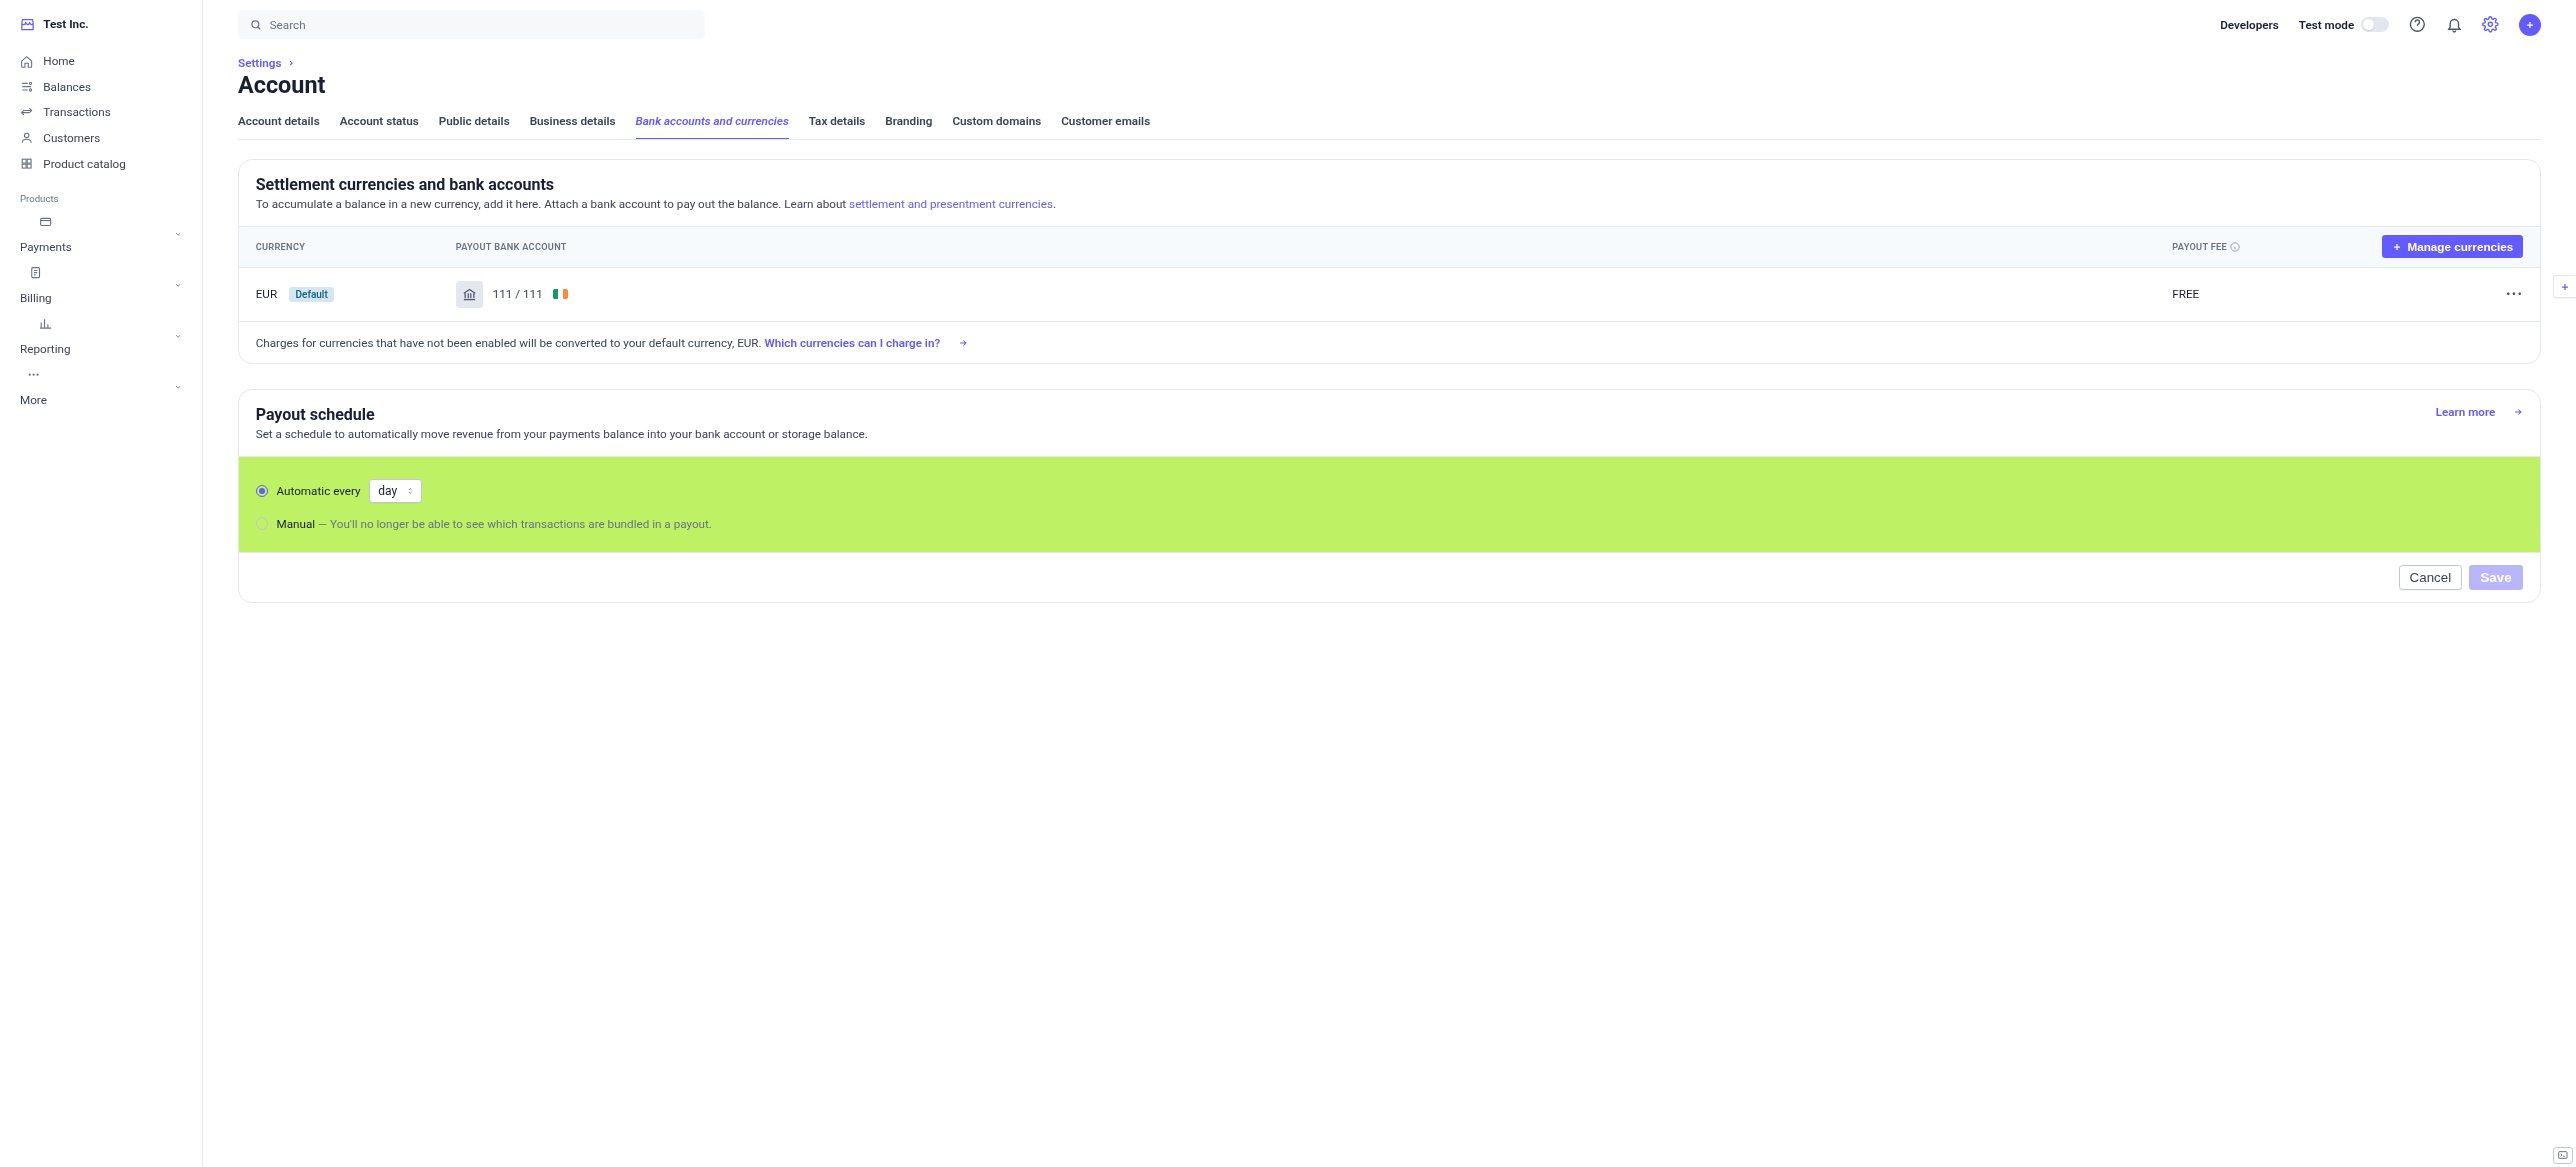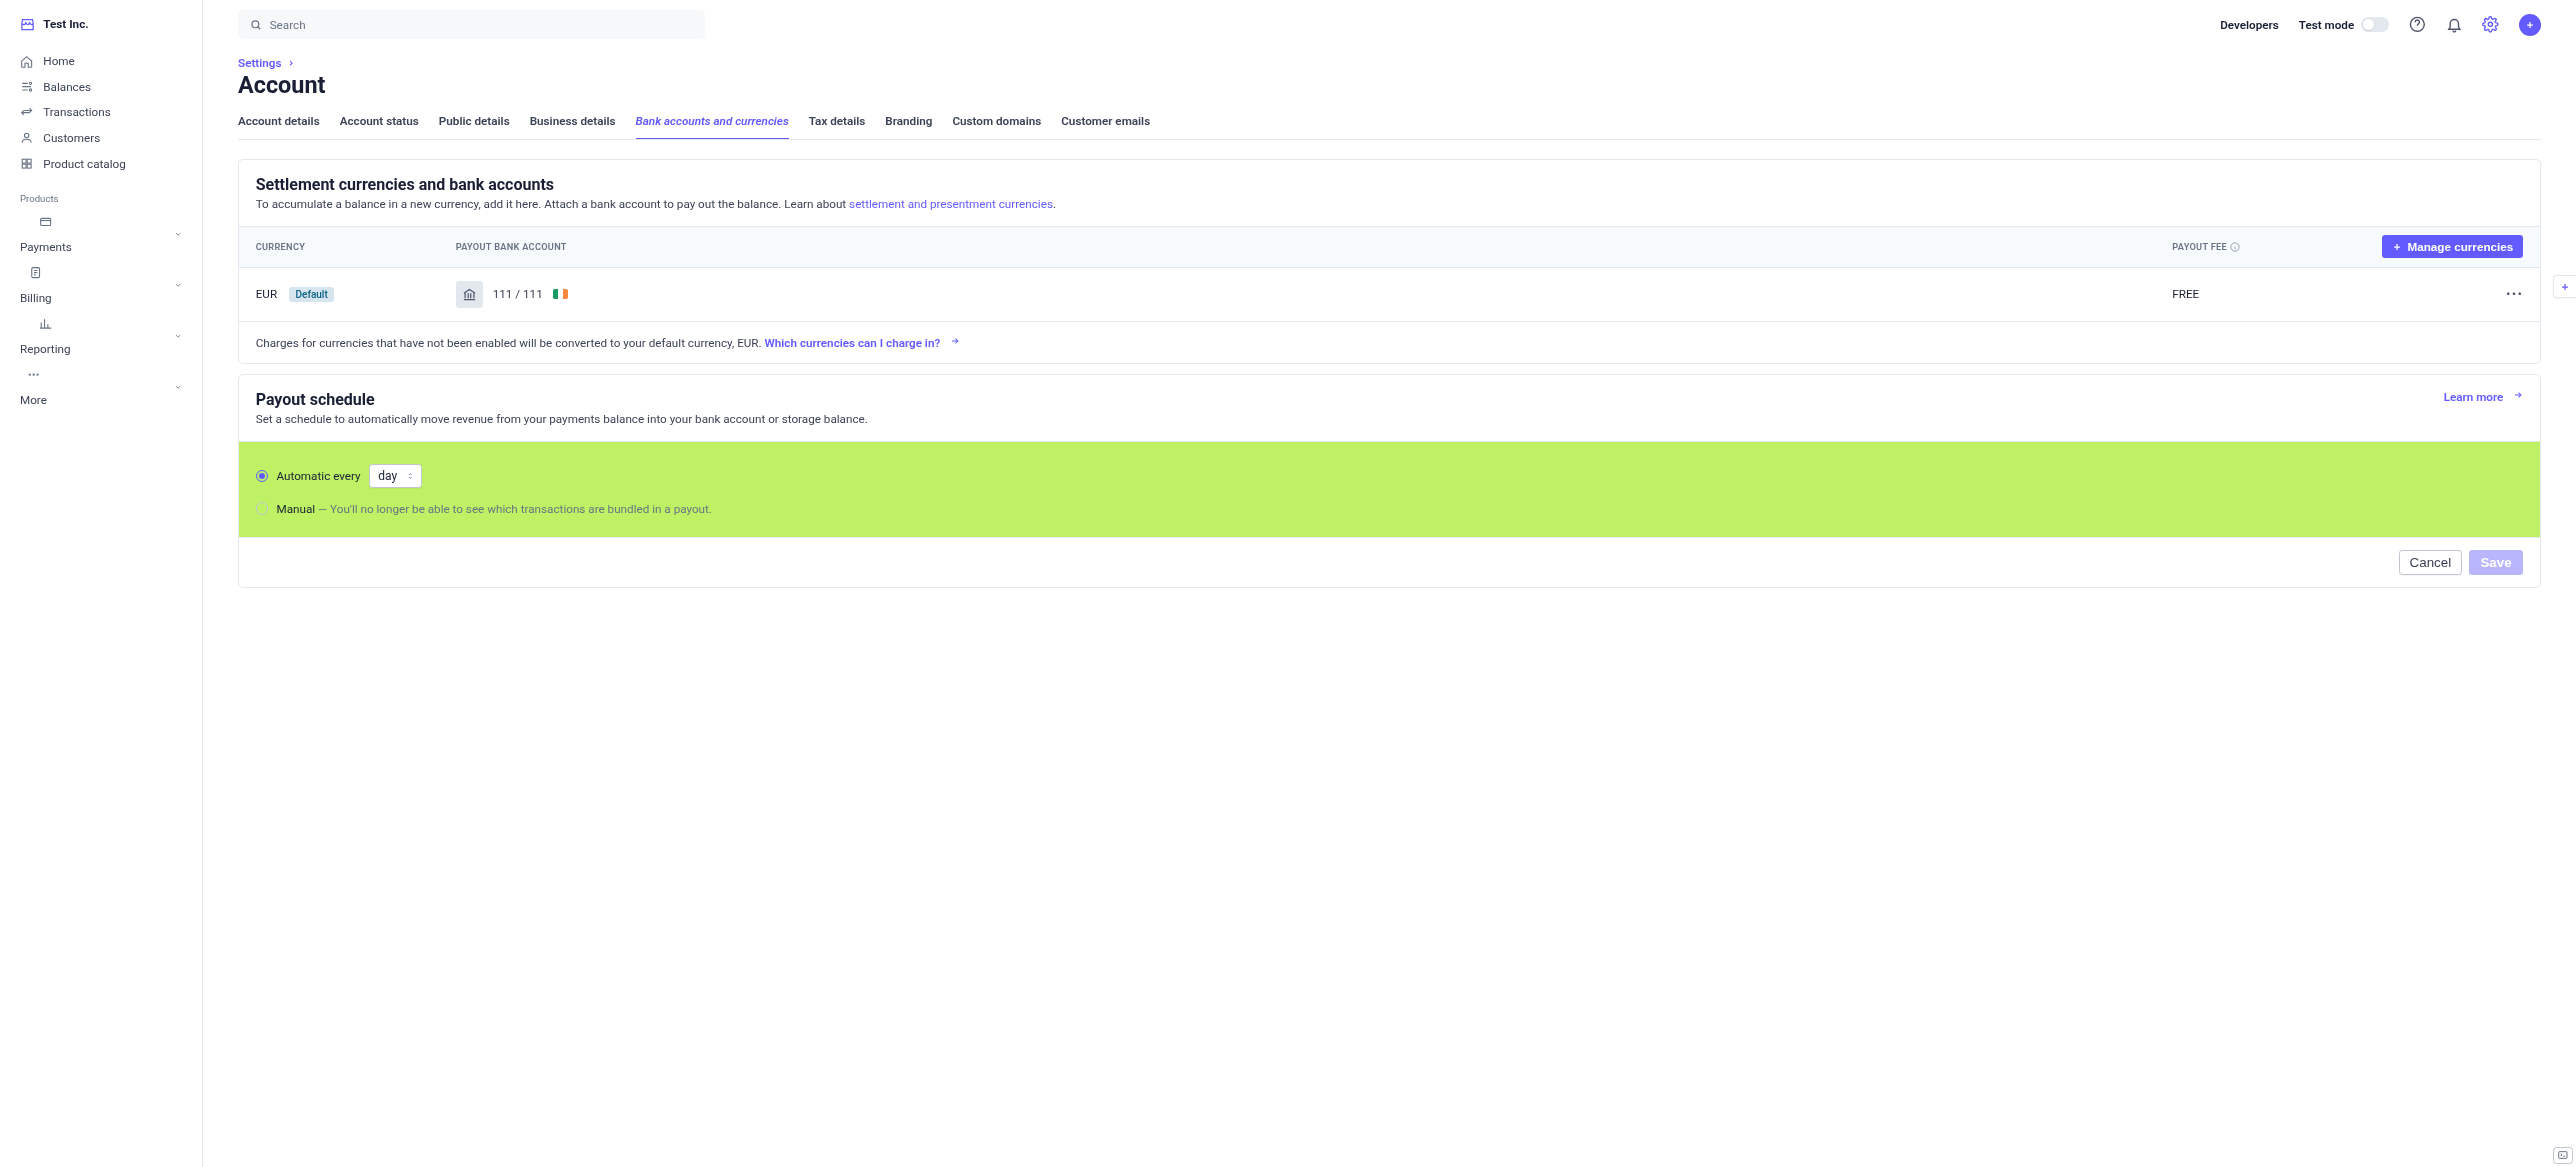--- a/index.html
+++ b/index.html
@@ -34,39 +34,39 @@
     
     .breadcrumb { display: flex; align-items: center; gap: 5px; font-weight: 600; color: #635bff; font-size: 11.7px; margin-bottom: 1.7px; }
     .page-title { font-size: 23.4px; font-weight: 700; margin-bottom: 15px; }
     
     
     .tabs { display: flex; gap: 20px; border-bottom: 0.8px solid #e3e8ee; margin-bottom: 18.4px; }
     .tab { padding: 0 0 10px; font-weight: 600; color: #3c4257; cursor: pointer; border-bottom: 1.7px solid transparent; }
     .tab.active { color: #635bff; border-bottom-color: #635bff; font-style: italic; }
     
     
-    .card { border: 0.8px solid #e3e8ee; border-radius: 5px; margin-bottom: 10px; overflow: hidden; }
+    .card { border: 0.8px solid #e3e8ee; border-radius: 14px; margin-bottom: 25px; overflow: hidden; }
     .card-header { padding: 15px 16.7px; }
     .card-title { font-size: 16px; font-weight: 700; margin-bottom: 3.3px; }
     .card-desc { color: #3c4257; font-size: 11.7px; }
     .link { color: #635bff; cursor: pointer; }
     
     
     .table-head { display: grid; grid-template-columns: 200px 1fr 184px 167px; gap: 0; padding: 8.3px 16.7px; background: #f7fafc; border-top: 0.8px solid #e3e8ee; border-bottom: 0.8px solid #e3e8ee; align-items: center; }
     .th { font-size: 9.2px; font-weight: 600; color: #697386; letter-spacing: 0.3px; display: flex; align-items: center; gap: 3.3px; }
     .btn-primary { background: #635bff; color: #fff; border: none; border-radius: 3.3px; padding: 5px 10px; font-weight: 600; font-size: 11.7px; cursor: pointer; display: inline-flex; align-items: center; gap: 5px; justify-self: end; }
     .table-row { display: grid; grid-template-columns: 200px 1fr 184px 167px; padding: 13.3px 16.7px; align-items: center; border-bottom: 0.8px solid #e3e8ee; }
     .currency-cell { display: flex; align-items: center; gap: 11.7px; }
     .badge { background: #d7e5ef; color: #0a6186; padding: 1.7px 6.7px; border-radius: 3.3px; font-size: 10px; font-weight: 500; }
     .bank-cell { display: flex; align-items: center; gap: 10px; color: #3c4257; }
     .bank-icon-box { width: 27px; height: 27px; background: #e3e8ee; border-radius: 3.3px; display: flex; align-items: center; justify-content: center; }
     .flag { width: 15px; height: 10px; display: inline-block; background: linear-gradient(90deg, #169b62 0 33.3%, #fff 33.3% 66.6%, #ff883e 66.6% 100%); border-radius: 1.7px; }
     .row-actions { justify-self: end; color: #4f566b; cursor: pointer; font-size: 11px; letter-spacing: 1.7px; font-weight: 700; }
     .table-footer { padding: 13.3px 16.7px; color: #3c4257; }
-    .link-arrow { color: #635bff; font-weight: 600; display: inline-flex; gap: 10px; cursor: pointer; }
+    .link-arrow { color: #635bff; font-weight: 600; display: inline-flex; align-items: center; gap: 18px; cursor: pointer; }
     
     
     .payout-header { display: flex; justify-content: space-between; align-items: flex-start; padding: 15px 16.7px; }
     .payout-body { background: #bef264; padding: 15px 16.7px; border-top: 0.8px solid #e3e8ee; }
     .radio-row { display: flex; align-items: center; gap: 8.3px; padding: 6.7px 0; }
     .radio { width: 12.5px; height: 12.5px; border-radius: 50%; border: 1.3px solid #c0c6cf; position: relative; flex-shrink: 0; cursor: pointer; }
     .radio.checked { border-color: #635bff; }
     .radio.checked::after { content: ""; position: absolute; inset: 2.1px; background: #635bff; border-radius: 50%; }
     .select { border: 0.8px solid #c0c6cf; border-radius: 3.3px; padding: 4.2px 23.4px 4.2px 8.3px; font-size: 12px; background: #fff; position: relative; display: inline-flex; align-items: center; gap: 6.7px; cursor: pointer; box-shadow: 0 0.8px 0.8px rgba(0,0,0,0.04); }
     .select-arrows { position: absolute; right: 6.7px; top: 50%; transform: translateY(-50%); width: 8.3px; color: #697386; }

